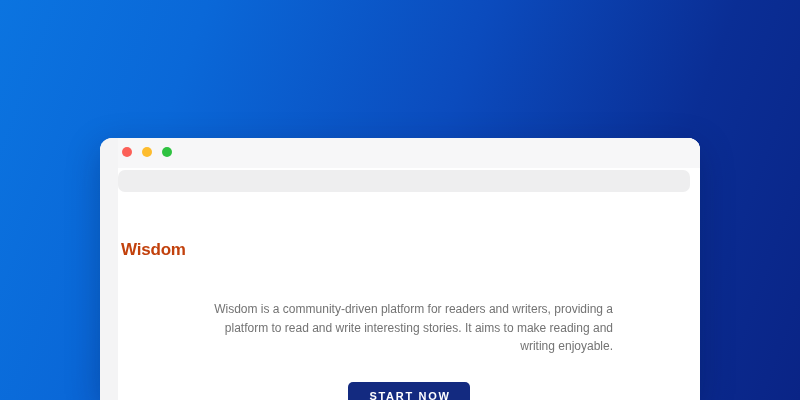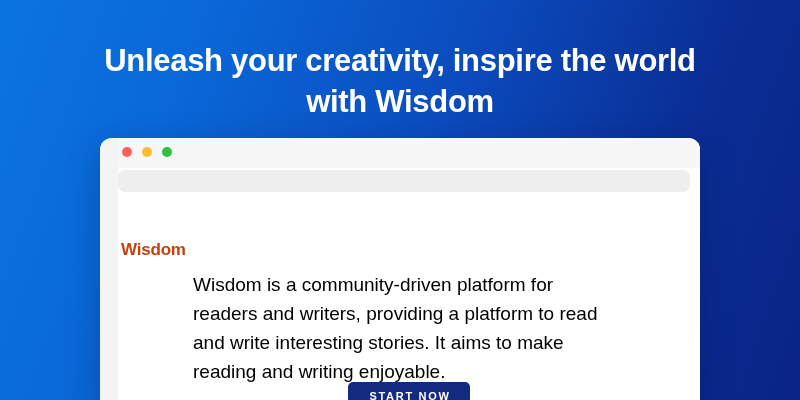--- a/index.html
+++ b/index.html
@@ -148,23 +148,23 @@
     width: 434px;
     height: 92px;
     background: #ffffff;
     z-index: 3;
     display: flex;
     align-items: center;
     justify-content: center;
   }
   .para-text {
     width: 420px;
-    text-align: left;
-    color: #000000;
-    font-size: 19px;
+    text-align: right;
+    color: #737373;
+    font-size: 12px;
     line-height: 1.53;
     font-family: "Liberation Sans", sans-serif;
   }
 
   .cta-wrap {
     position: absolute;
     left: 0;
     top: 188px;
     width: 582px;
     display: flex;
@@ -184,22 +184,20 @@
     cursor: pointer;
     font-family: "Liberation Sans", sans-serif;
     line-height: 1;
   }
 </style>
 </head>
 <body>
 
 <div class="hero">
 
-  <div class="headline">Unleash your creativity, inspire the world
-with Wisdom</div>
 
   <div class="browser-card">
 
     <div class="browser-page"></div>
 
     <div class="titlebar">
       <div class="titlebar-inner"></div>
     </div>
 
     <div class="dots">

